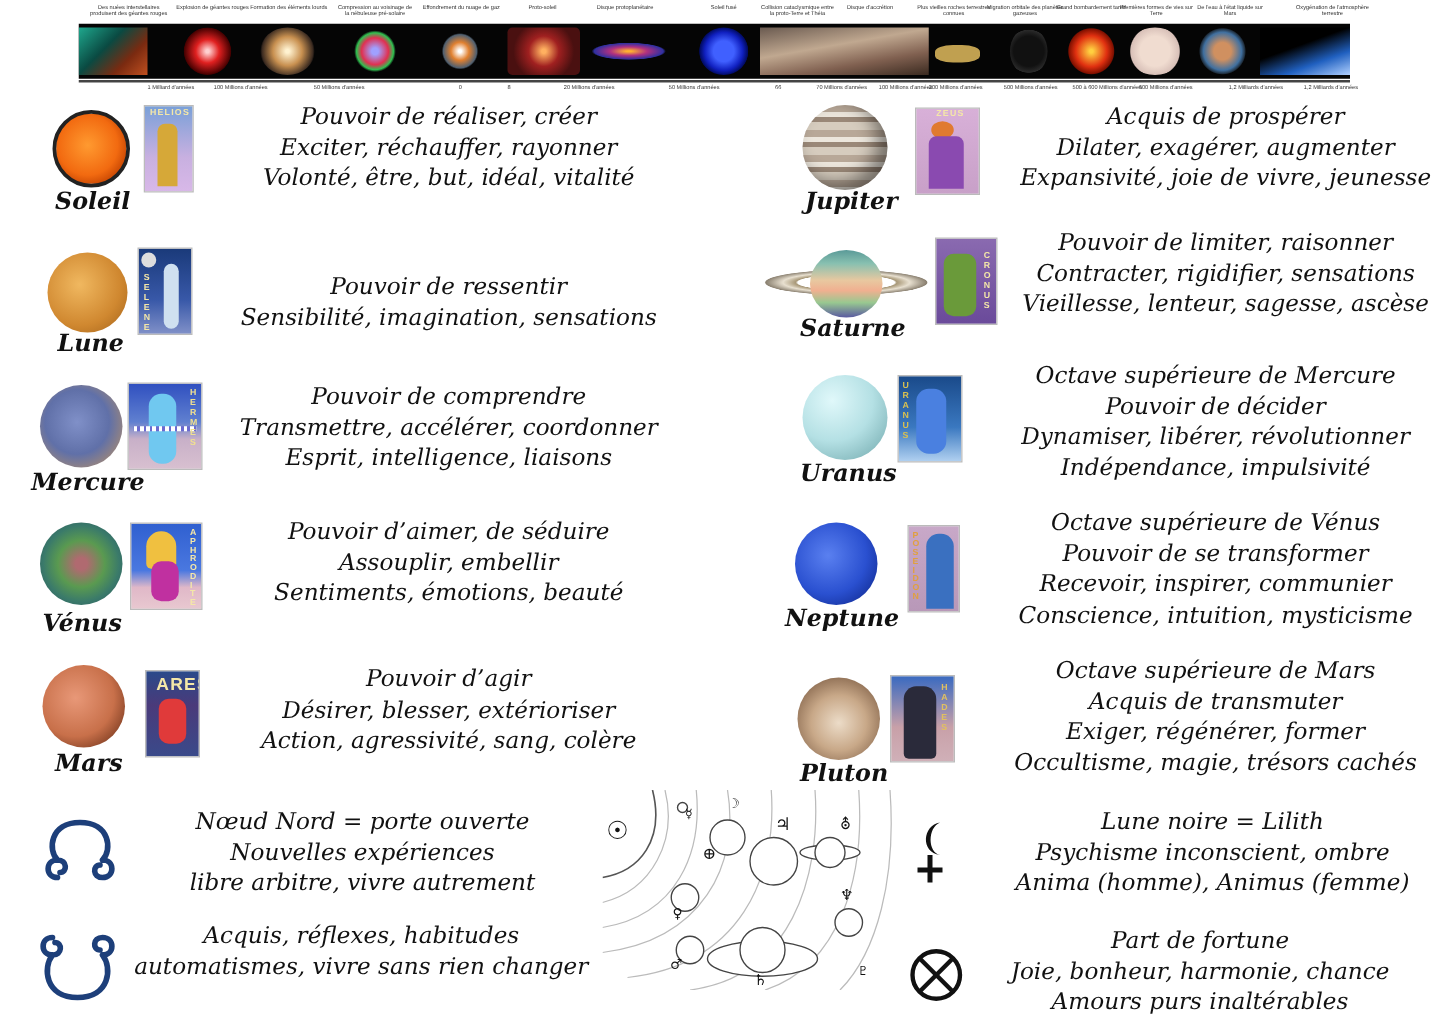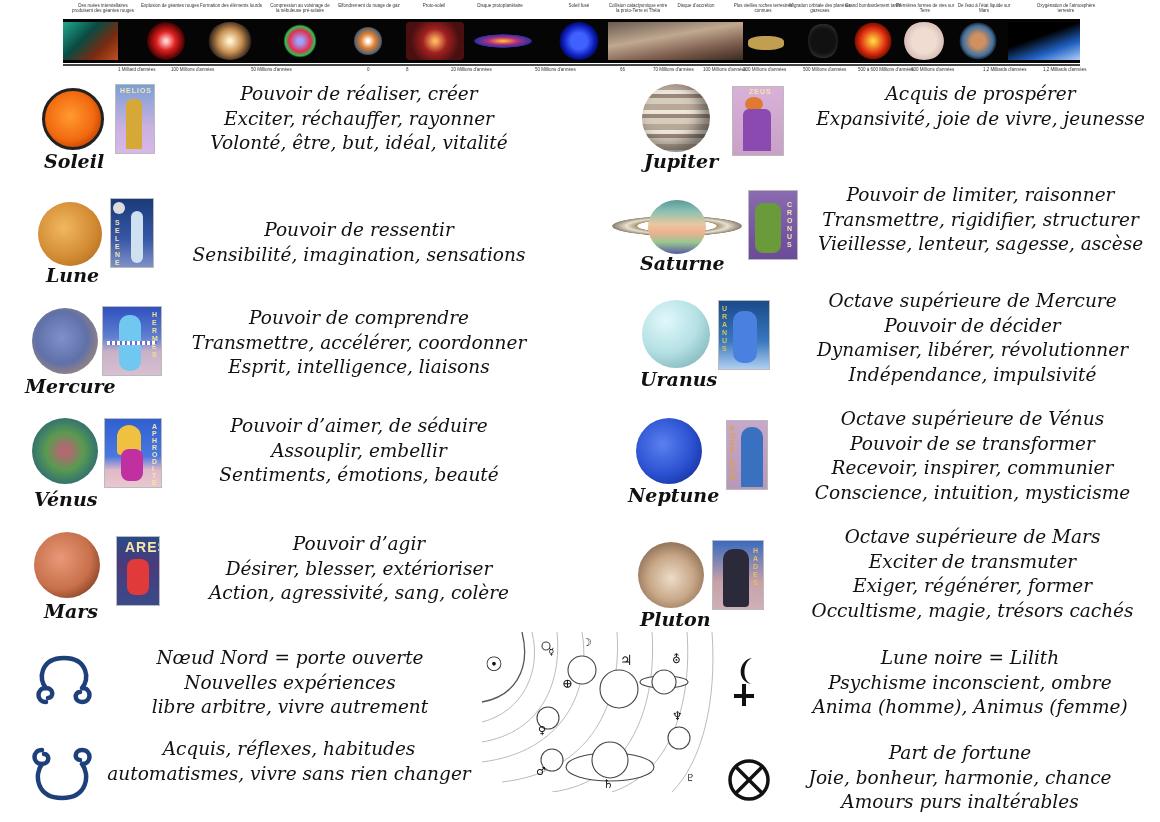--- a/index.html
+++ b/index.html
@@ -158,35 +158,36 @@
 <div class="entry">
   <div class="planet" style="left:642px;top:84px;width:68px;height:68px;background:repeating-linear-gradient(180deg,#b8a898 0 6px,#ece6dc 6px 10px,#9a8878 10px 14px,#d6ccbe 14px 20px);box-shadow:inset -8px -6px 14px rgba(0,0,0,.45);"></div>
   <div class="god" style="left:732px;top:86px;width:50px;height:68px;background:linear-gradient(180deg,#d8b0d8,#c8a0c8);">
     <div style="position:absolute;left:12px;top:10px;width:18px;height:14px;background:#e07a30;border-radius:50%;"></div>
     <div style="position:absolute;left:10px;top:22px;width:28px;height:42px;background:#8a4ab0;border-radius:6px 6px 0 0;"></div>
     <span class="gname" style="left:16px;top:1px;">ZEUS</span>
   </div>
   <div class="pname" style="left:644px;top:150px;">Jupiter</div>
   <div class="desc" style="left:808px;top:82px;width:345px;">
     <div>Acquis de prospérer</div>
+    <div>Dilater, exagérer, augmenter</div>
     <div>Expansivité, joie de vivre, jeunesse</div>
   </div>
 </div>
 
 <div class="entry">
   <div style="position:absolute;left:612px;top:216px;width:130px;height:20px;border-radius:50%;background:radial-gradient(ellipse,transparent 42%,#a89878 44%,#e8e0d0 55%,#8a8070 70%,transparent 72%);"></div>
   <div class="planet" style="left:648px;top:200px;width:58px;height:54px;background:linear-gradient(180deg,#5a9a98 0%,#88c0b0 20%,#e8c8a0 45%,#f0b090 60%,#98c890 78%,#5a5aa0 100%);"></div>
   <div class="god" style="left:748px;top:190px;width:48px;height:68px;background:linear-gradient(180deg,#8a6ab0,#6a4a9a);">
     <div style="position:absolute;left:6px;top:12px;width:26px;height:50px;background:#6a9a3a;border-radius:8px;"></div>
     <span class="gname" style="right:3px;top:10px;width:7px;line-height:8px;word-break:break-all;">CRONUS</span>
   </div>
   <div class="pname" style="left:640px;top:252px;">Saturne</div>
   <div class="desc" style="left:808px;top:183px;width:345px;">
     <div>Pouvoir de limiter, raisonner</div>
-    <div>Transmettre, rigidifier, structurer</div>
+    <div>Contracter, rigidifier, sensations</div>
     <div>Vieillesse, lenteur, sagesse, ascèse</div>
   </div>
 </div>
 
 <div class="entry">
   <div class="planet" style="left:642px;top:300px;width:68px;height:68px;background:radial-gradient(circle at 35% 30%,#e0f8fa,#b4e0e4 50%,#7ab0b4 90%);"></div>
   <div class="god" style="left:718px;top:300px;width:50px;height:68px;background:linear-gradient(180deg,#1a4a8a,#3a78c0 60%,#b0d0f0);">
     <div style="position:absolute;left:14px;top:10px;width:24px;height:52px;background:#4a80e0;border-radius:10px;"></div>
     <span class="gname" style="left:3px;top:4px;width:7px;line-height:8px;word-break:break-all;color:#d8c050;">URANUS</span>
   </div>
@@ -216,21 +217,21 @@
 
 <div class="entry">
   <div class="planet" style="left:638px;top:542px;width:66px;height:66px;background:radial-gradient(circle at 50% 55%,#ecdcc8,#c8a888 45%,#8a6a50 80%);"></div>
   <div class="god" style="left:712px;top:540px;width:50px;height:68px;background:linear-gradient(180deg,#3a6ac0,#c8a0a8 60%,#d0b0b8);">
     <div style="position:absolute;left:10px;top:8px;width:26px;height:58px;background:#2a2a3a;border-radius:10px 10px 4px 4px;"></div>
     <span class="gname" style="right:3px;top:6px;width:7px;line-height:8px;word-break:break-all;color:#e0c060;">HADES</span>
   </div>
   <div class="pname" style="left:640px;top:608px;">Pluton</div>
   <div class="desc" style="left:800px;top:525px;width:345px;">
     <div>Octave supérieure de Mars</div>
-    <div>Exciter de transmuter</div>
+    <div>Acquis de transmuter</div>
     <div>Exiger, régénérer, former</div>
     <div>Occultisme, magie, trésors cachés</div>
   </div>
 </div>
 
 <div class="entry">
   <svg class="sym" style="left:32px;top:652px;" width="64" height="56" viewBox="0 0 64 56">
     <path d="M14 50 C4 50 4 36 14 36 C22 36 22 46 16 46 M14 36 C6 28 8 6 32 6 C56 6 58 28 50 36 M50 36 C60 36 60 50 50 50 C42 50 42 40 48 40" fill="none" stroke="#1d3f7a" stroke-width="4.5" stroke-linecap="round"></path>
   </svg>
   <div class="desc" style="left:130px;top:646px;width:320px;">

